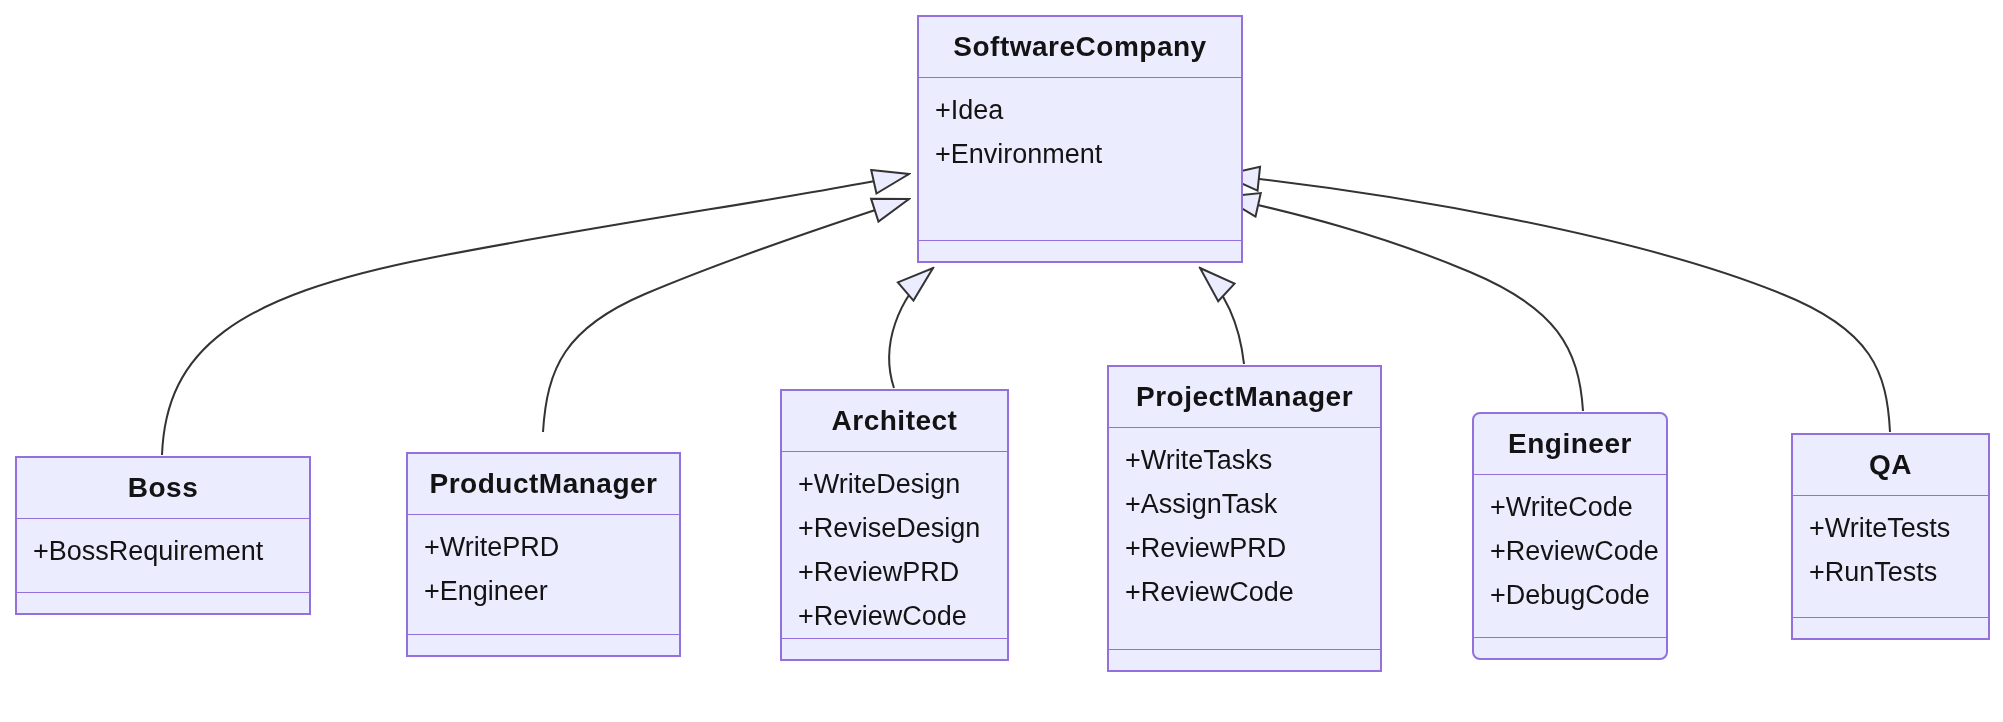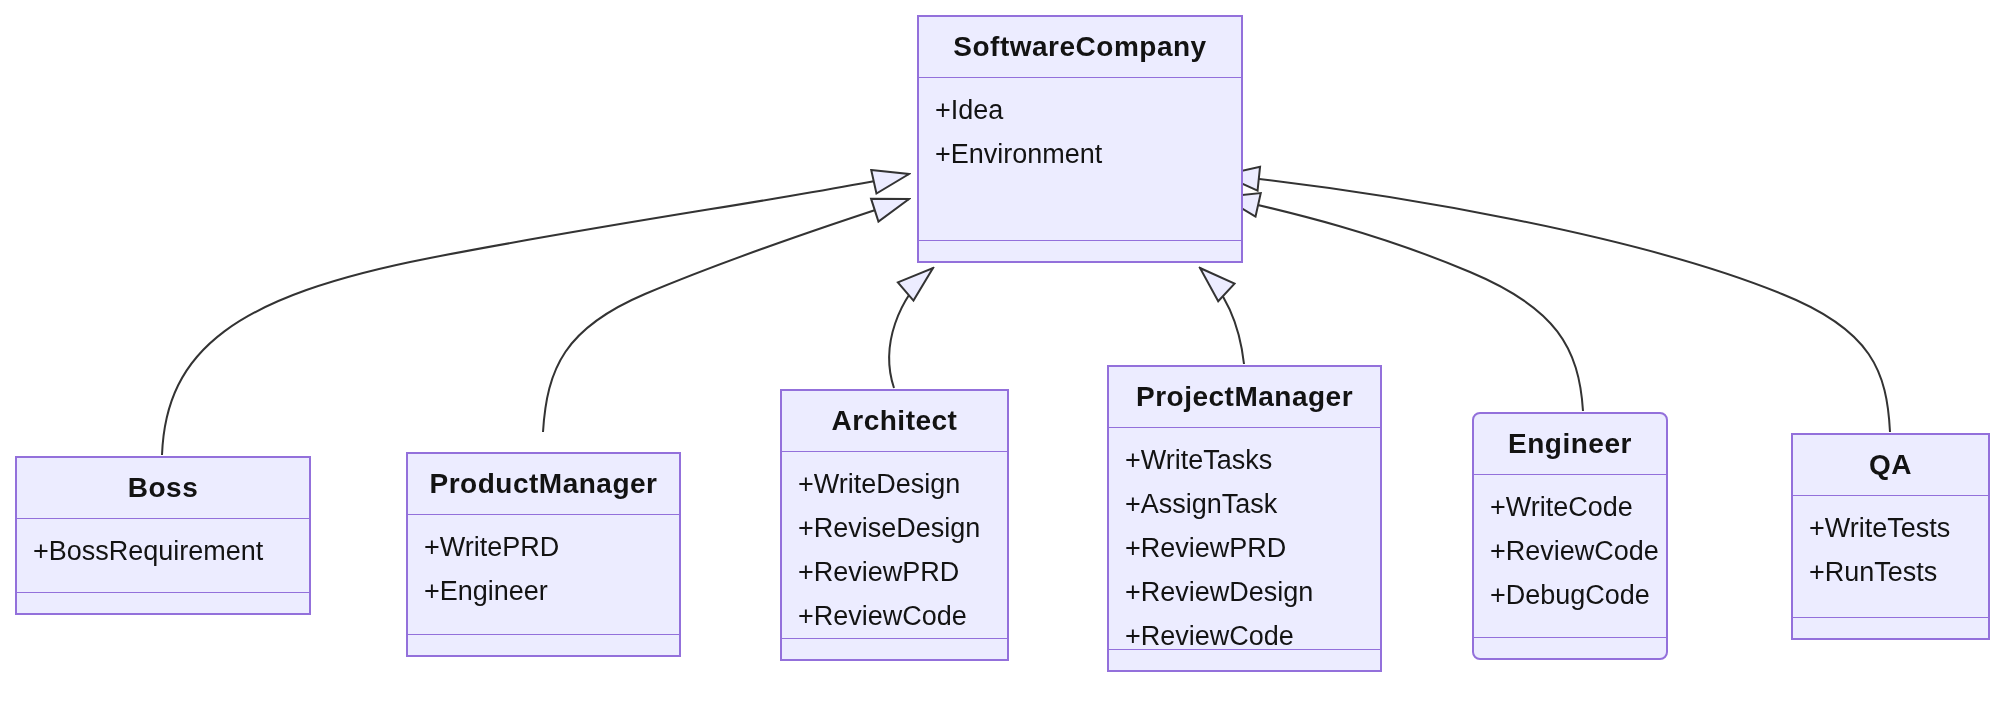--- a/index.html
+++ b/index.html
@@ -125,21 +125,20 @@
     </div>
     <div class="cls-methods"></div>
   </div>
 
   <div class="uml-class" id="cls-project-manager">
     <div class="cls-title">ProjectManager</div>
     <div class="cls-attrs">
       <div class="attr">+WriteTasks</div>
       <div class="attr">+AssignTask</div>
       <div class="attr">+ReviewPRD</div>
-      <div class="attr">+ReviewDesign</div>
       <div class="attr">+ReviewCode</div>
     </div>
     <div class="cls-methods"></div>
   </div>
 
   <div class="uml-class" id="cls-engineer">
     <div class="cls-title">Engineer</div>
     <div class="cls-attrs">
       <div class="attr">+WriteCode</div>
       <div class="attr">+ReviewCode</div>

